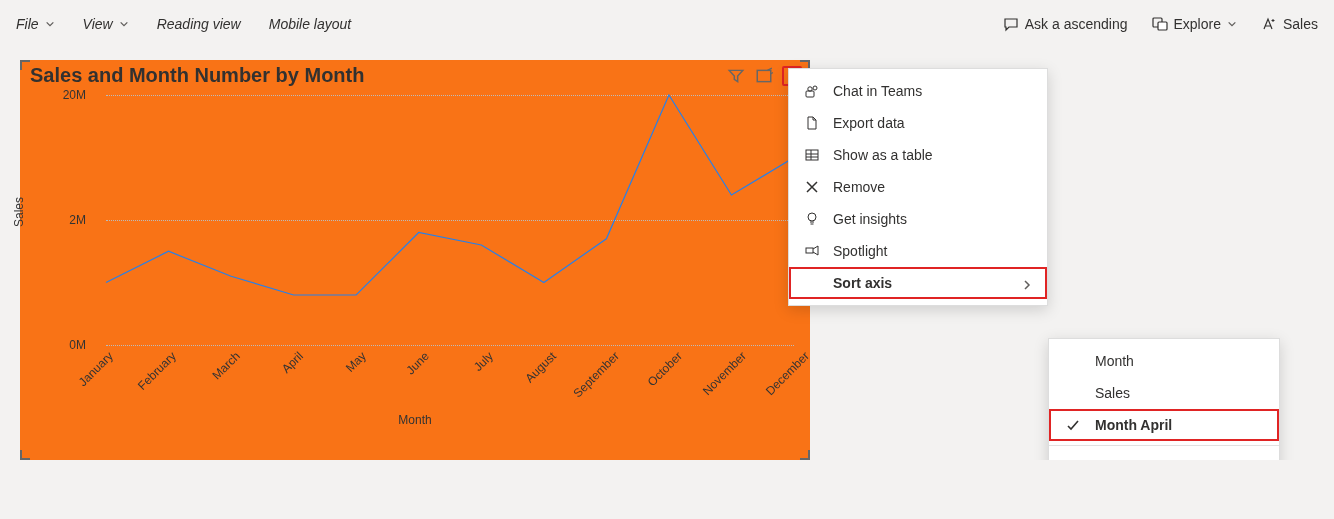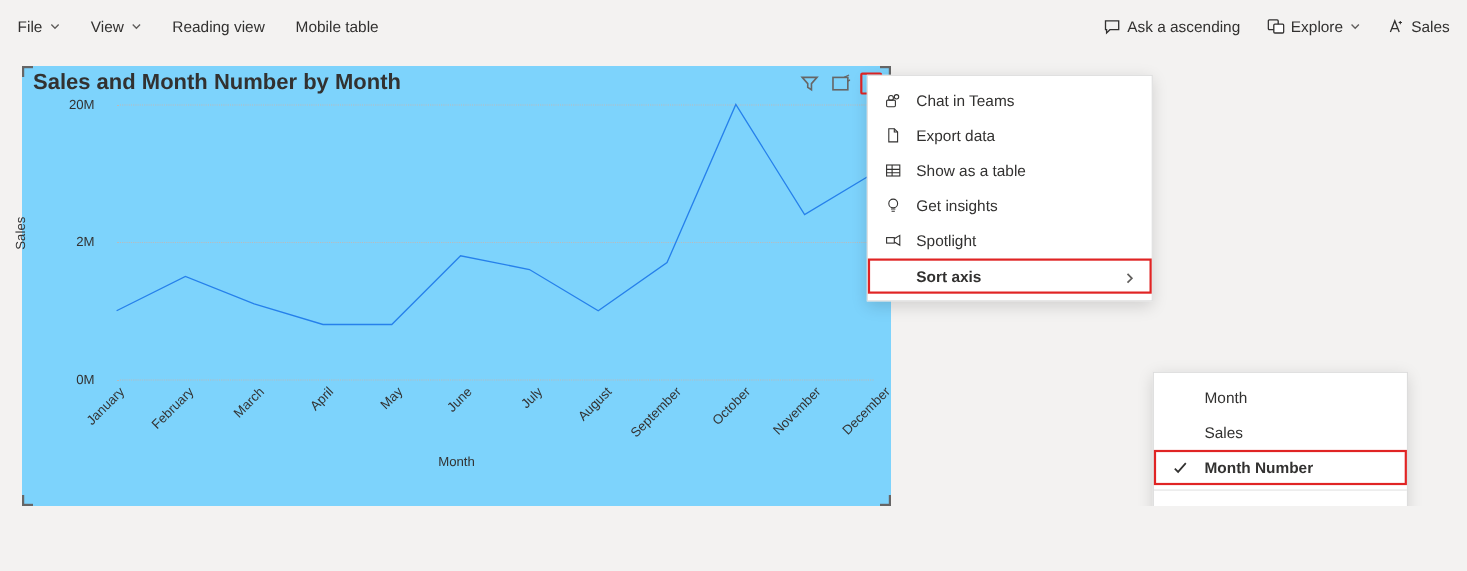--- a/index.html
+++ b/index.html
@@ -1,24 +1,24 @@
 <!DOCTYPE html>
 <html><head>
 <meta charset="utf-8">
 <style>
   * { box-sizing: border-box; margin: 0; padding: 0; }
   body { font-family: "Segoe UI", Arial, sans-serif; background: #f3f2f1; color: #323130; width: 1334px; }
   .toolbar { display: flex; align-items: center; height: 48px; padding: 0 16px; gap: 24px; background: #f3f2f1; }
-  .toolbar-left { display: flex; align-items: center; gap: 28px; }
+  .toolbar-left { display: flex; align-items: center; gap: 28px; font-style: italic; }
   .toolbar-right { margin-left: auto; display: flex; align-items: center; gap: 24px; }
   .tb-item { display: flex; align-items: center; gap: 6px; font-size: 14px; color: #323130; cursor: pointer; }
   .chev { width: 10px; height: 10px; }
   .icon16 { width: 16px; height: 16px; }
   .canvas-wrap { position: relative; padding: 12px 0 0 20px; }
-  .visual-frame { position: relative; width: 790px; height: 400px; background: #7dd3fc; }
+  .visual-frame { position: relative; width: 790px; height: 400px; background: #f97316; }
   .frame-corner { position: absolute; width: 10px; height: 10px; }
   .fc-tl { top: 0; left: 0; border-top: 2px solid #666; border-left: 2px solid #666; }
   .fc-tr { top: 0; right: 0; border-top: 2px solid #666; border-right: 2px solid #666; }
   .fc-bl { bottom: 0; left: 0; border-bottom: 2px solid #666; border-left: 2px solid #666; }
   .fc-br { bottom: 0; right: 0; border-bottom: 2px solid #666; border-right: 2px solid #666; }
   .visual-title { font-size: 20px; font-weight: 600; padding: 4px 10px; }
   .visual-icons { position: absolute; top: 6px; right: 8px; display: flex; align-items: center; gap: 8px; }
   .visual-icons .ibtn { width: 20px; height: 20px; display: flex; align-items: center; justify-content: center; cursor: pointer; }
   .red-box { border: 2px solid #e02424; border-radius: 2px; }
   .chart-area { position: relative; margin: 4px 8px 0 30px; height: 250px; }
@@ -58,21 +58,21 @@
     <div class="tb-item">
       <span>View</span>
       <svg class="chev" viewBox="0 0 12 12">
           <path d="M2 4 L6 8 L10 4" fill="none" stroke="#605e5c" stroke-width="1.5"></path>
         </svg>
     </div>
     <div class="tb-item">
       <span>Reading view</span>
     </div>
     <div class="tb-item">
-      <span>Mobile table</span>
+      <span>Mobile layout</span>
     </div>
   </div>
   <div class="toolbar-right">
     <div class="tb-item">
       <svg class="icon16" viewBox="0 0 16 16">
           <path d="M2 3h12v8H6l-3 3V11H2z" fill="none" stroke="#323130" stroke-width="1.2"></path>
         </svg>
       <span>Ask a ascending</span>
     </div>
     <div class="tb-item">
@@ -185,20 +185,28 @@
           <svg width="16" height="16" viewBox="0 0 16 16">
             <rect x="2" y="3" width="12" height="10" fill="none" stroke="#323130"></rect>
             <path d="M2 7h12M2 10h12M7 3v10" stroke="#323130"></path>
           </svg>
         </span>
       <span>Show as a table</span>
     </div>
     <div class="menu-item">
       <span class="mi-icon">
           <svg width="16" height="16" viewBox="0 0 16 16">
+            <path d="M3 3l10 10M13 3L3 13" stroke="#323130" stroke-width="1.5"></path>
+          </svg>
+        </span>
+      <span>Remove</span>
+    </div>
+    <div class="menu-item">
+      <span class="mi-icon">
+          <svg width="16" height="16" viewBox="0 0 16 16">
             <circle cx="8" cy="6" r="4" fill="none" stroke="#323130"></circle>
             <path d="M6 11h4M6.5 13h3" stroke="#323130"></path>
           </svg>
         </span>
       <span>Get insights</span>
     </div>
     <div class="menu-item">
       <span class="mi-icon">
           <svg width="16" height="16" viewBox="0 0 16 16">
             <rect x="2" y="5" width="7" height="5" fill="none" stroke="#323130"></rect>
@@ -226,21 +234,21 @@
     <div class="menu-item">
       <span class="check-col"></span>
       <span>Sales</span>
     </div>
     <div class="menu-item red-hl">
       <span class="check-col">
           <svg width="14" height="14" viewBox="0 0 14 14">
             <path d="M2 7l3 3 7-8" fill="none" stroke="#323130" stroke-width="1.6"></path>
           </svg>
         </span>
-      <span>Month Number</span>
+      <span>Month April</span>
     </div>
     <div class="divider"></div>
     <div class="menu-item">
       <span class="check-col"></span>
       <span class="mi-icon">
           <svg width="16" height="16" viewBox="0 0 16 16">
             <path d="M4 3v10m0 0l-2-2m2 2l2-2" fill="none" stroke="#323130" stroke-width="1.2"></path>
             <text x="8" y="7" font-size="6" fill="#323130">Z</text>
             <text x="8" y="13" font-size="6" fill="#323130">A</text>
           </svg>

